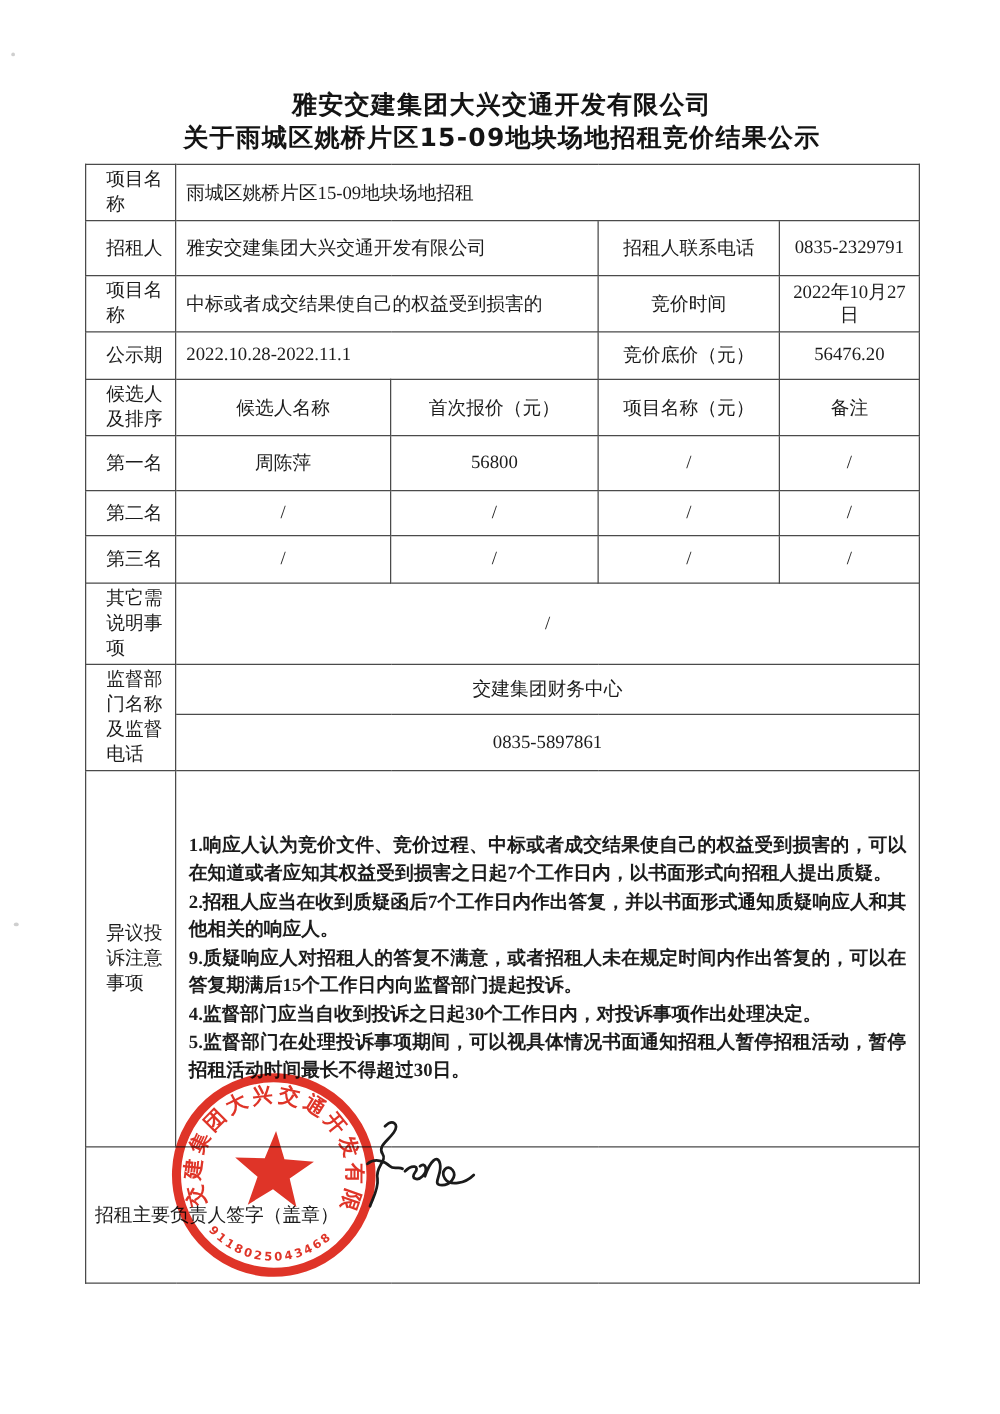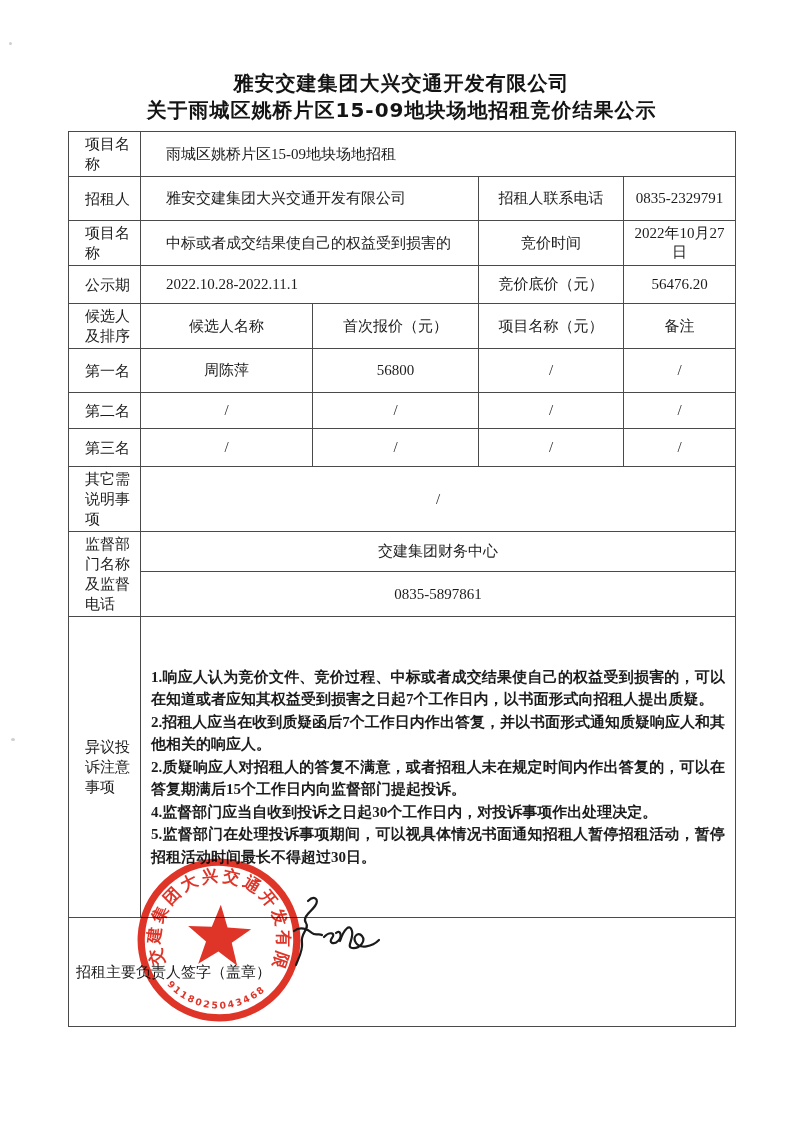--- a/index.html
+++ b/index.html
@@ -24,21 +24,21 @@
   }
   td{
     border:1.5px solid #4a4a4a;
     font-size:15px;
     padding:2px 4px;
     vertical-align:middle;
     background:transparent;
     word-break:break-all;
   }
   td.lbl{text-align:left;padding-left:16px;padding-right:2px;line-height:20px;}
-  td.val{text-align:left;padding-left:25px;}
+  td.val{text-align:left;padding-left:8px;}
   td.ctr{text-align:center;}
   .objection-box{line-height:22.5px;text-align:left;padding:2px 6px;font-weight:bold;}
   .objection-box div{margin:0;text-align:justify;}
   .sig-cell{position:relative;}
   .sig-label{
     position:absolute;left:7px;top:50%;transform:translateY(-50%);
     white-space:nowrap;font-size:15px;
   }
   .seal{
     position:absolute;left:136px;top:857px;width:166px;height:166px;
@@ -127,21 +127,21 @@
   </tr>
   <tr style="height:42px">
     <td class="ctr" colspan="4">0835-5897861</td>
   </tr>
   <tr style="height:301px">
     <td class="lbl">异议投诉注意事项</td>
     <td colspan="4">
       <div class="objection-box">
         <div>1.响应人认为竞价文件、竞价过程、中标或者成交结果使自己的权益受到损害的，可以在知道或者应知其权益受到损害之日起7个工作日内，以书面形式向招租人提出质疑。</div>
         <div>2.招租人应当在收到质疑函后7个工作日内作出答复，并以书面形式通知质疑响应人和其他相关的响应人。</div>
-        <div>2.质疑响应人对招租人的答复不满意，或者招租人未在规定时间内作出答复的，可以在答复期满后15个工作日内向监督部门提起投诉。</div>
+        <div>9.质疑响应人对招租人的答复不满意，或者招租人未在规定时间内作出答复的，可以在答复期满后15个工作日内向监督部门提起投诉。</div>
         <div>4.监督部门应当自收到投诉之日起30个工作日内，对投诉事项作出处理决定。</div>
         <div>5.监督部门在处理投诉事项期间，可以视具体情况书面通知招租人暂停招租活动，暂停招租活动时间最长不得超过30日。</div>
       </div>
     </td>
   </tr>
   <tr style="height:109px">
     <td colspan="5" class="sig-cell">
       <span class="sig-label">招租主要负责人签字（盖章）</span>
     </td>
   </tr>

